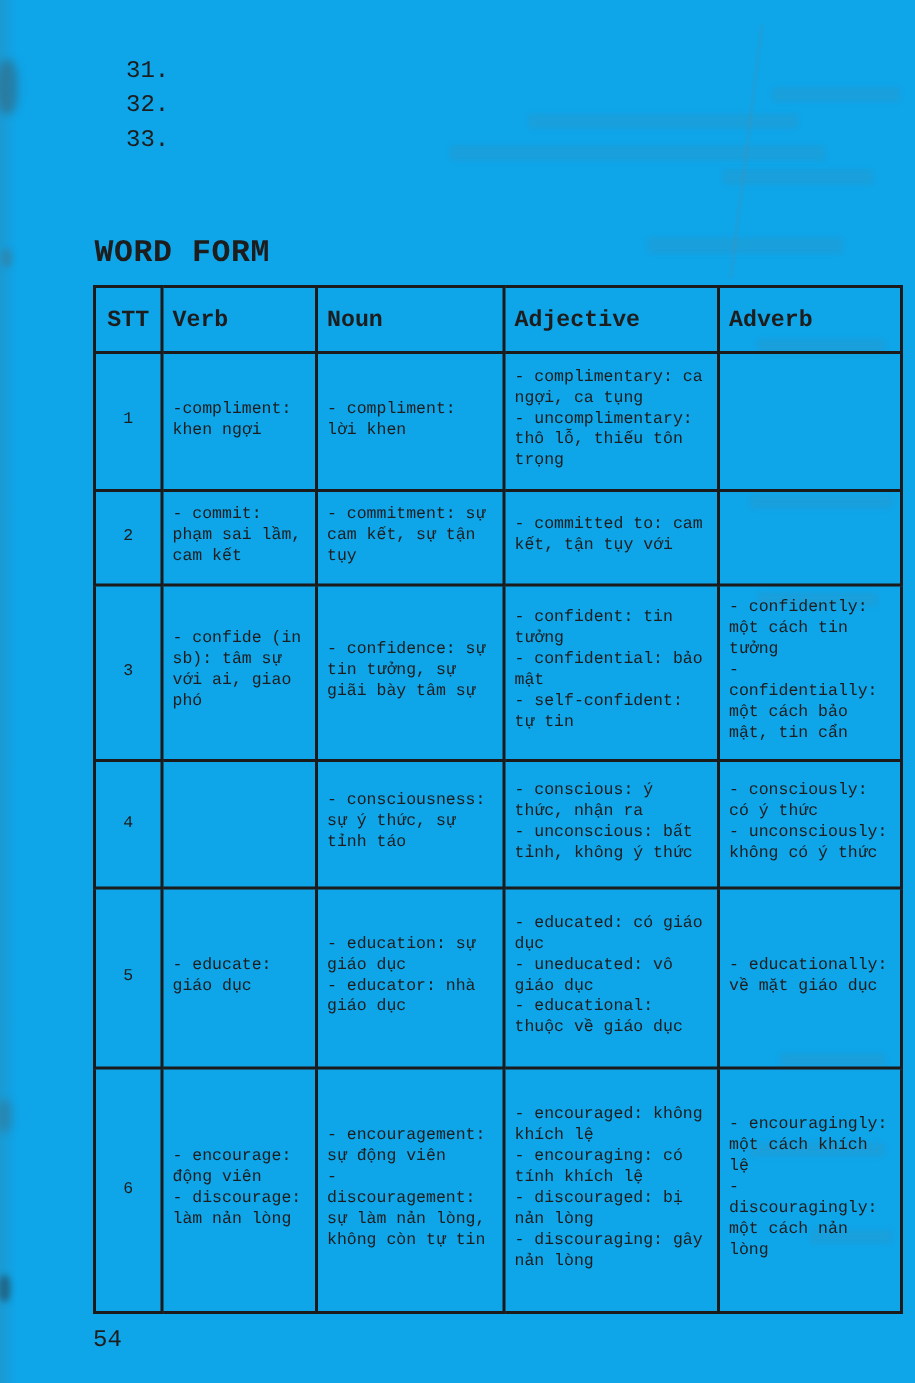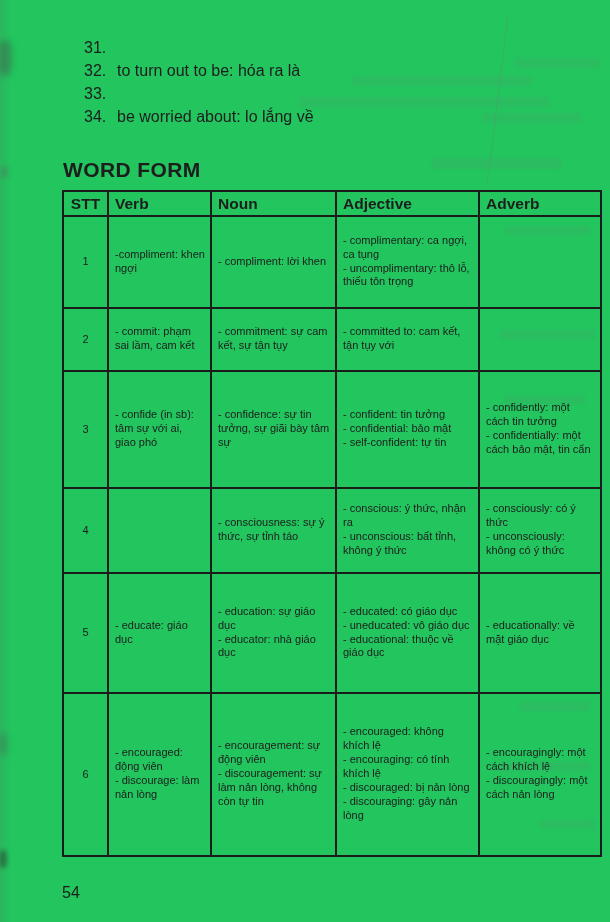--- a/index.html
+++ b/index.html
@@ -1,21 +1,21 @@
 <!DOCTYPE html>
 <html><head>
 <meta charset="utf-8">
 <style>
   html,body{margin:0;padding:0;background:#d9d9d9;}
   .page{
     position:relative;
     width:610px;height:922px;
-    background:#22c55e;
+    background:#0ea5e9;
     overflow:hidden;
-    font-family:Liberation Sans, sans-serif;
+    font-family:Liberation Mono, monospace;
     color:#1d1d1d;
   }
   
   .edge-shade{position:absolute;left:0;top:0;width:11px;height:100%;
     background:linear-gradient(to right,rgba(95,95,95,0.16),rgba(0,0,0,0));}
   .smudge{position:absolute;border-radius:40%;}
   .smudge-a{left:-2px;top:40px;width:14px;height:36px;background:rgba(70,70,70,0.38);filter:blur(3px);}
   .smudge-b{left:-1px;top:850px;width:8px;height:18px;background:rgba(40,40,40,0.45);filter:blur(2px);}
   .smudge-c{left:1px;top:166px;width:7px;height:12px;background:rgba(90,90,90,0.3);filter:blur(2px);}
   .smudge-d{left:-2px;top:733px;width:10px;height:22px;background:rgba(80,80,80,0.28);filter:blur(3px);}
@@ -34,21 +34,21 @@
 
   
   .word-form-table{position:absolute;left:62px;top:190px;width:538px;
     border-collapse:collapse;table-layout:fixed;}
   .word-form-table th,.word-form-table td{border:2px solid #1b1b1b;}
   .word-form-table th{font-size:15.5px;text-align:left;padding:2px 6px;}
   .word-form-table th.c-stt{text-align:center;padding:2px 1px;}
   .word-form-table td{font-size:11px;line-height:1.27;padding:2px 5px 3px 6px;
     vertical-align:middle;white-space:pre-line;overflow:hidden;}
   .word-form-table td.c-stt{text-align:center;padding:2px 1px;}
-  tr.hrow{height:25px;}
+  tr.hrow{height:44px;}
   tr.r1{height:92px;}
   tr.r2{height:63px;}
   tr.r3{height:117px;}
   tr.r4{height:85px;}
   tr.r5{height:120px;}
   tr.r6{height:163px;}
 
   .page-number{position:absolute;left:62px;top:884px;font-size:16px;}
 </style>
 </head>
@@ -73,28 +73,23 @@
   <div class="bleed" style="left:520px;top:702px;width:70px;height:9px;"></div>
   <div class="bleed" style="left:500px;top:762px;width:90px;height:9px;"></div>
   <div class="bleed" style="left:540px;top:820px;width:55px;height:9px;"></div>
 
   <div class="phrases">
     <div class="phrase">
       <span class="num">31.</span>
     </div>
     <div class="phrase">
       <span class="num">32.</span>
-      <span class="txt">to turn out to be: hóa ra là</span>
     </div>
     <div class="phrase">
       <span class="num">33.</span>
-    </div>
-    <div class="phrase">
-      <span class="num">34.</span>
-      <span class="txt">be worried about: lo lắng về</span>
     </div>
   </div>
 
   <div class="section-title">WORD FORM</div>
 
   <table class="word-form-table">
     <colgroup>
       <col style="width:45px">
         <col style="width:103px">
         <col style="width:125px">
@@ -150,21 +145,21 @@
         <td>- educate: giáo dục</td>
         <td>- education: sự giáo dục
 - educator: nhà giáo dục</td>
         <td>- educated: có giáo dục
 - uneducated: vô giáo dục
 - educational: thuộc về giáo dục</td>
         <td>- educationally: về mặt giáo dục</td>
       </tr>
       <tr class="r6">
         <td class="c-stt">6</td>
-        <td>- encouraged: động viên
+        <td>- encourage: động viên
 - discourage: làm nản lòng</td>
         <td>- encouragement: sự động viên
 - discouragement: sự làm nản lòng, không còn tự tin</td>
         <td>- encouraged: không khích lệ
 - encouraging: có tính khích lệ
 - discouraged: bị nản lòng
 - discouraging: gây nản lòng</td>
         <td>- encouragingly: một cách khích lệ
 - discouragingly: một cách nản lòng</td>
       </tr>

